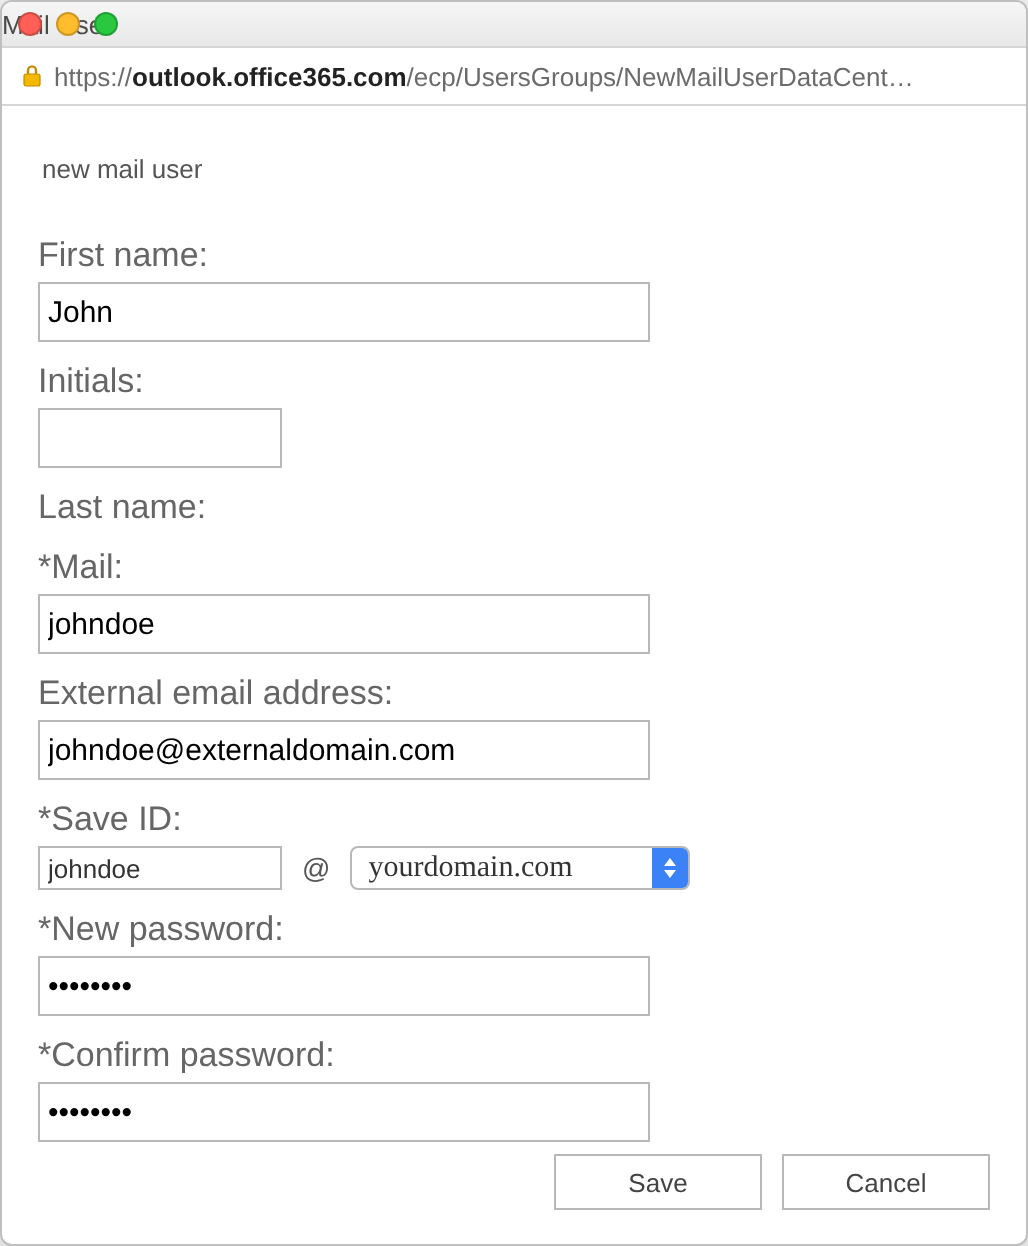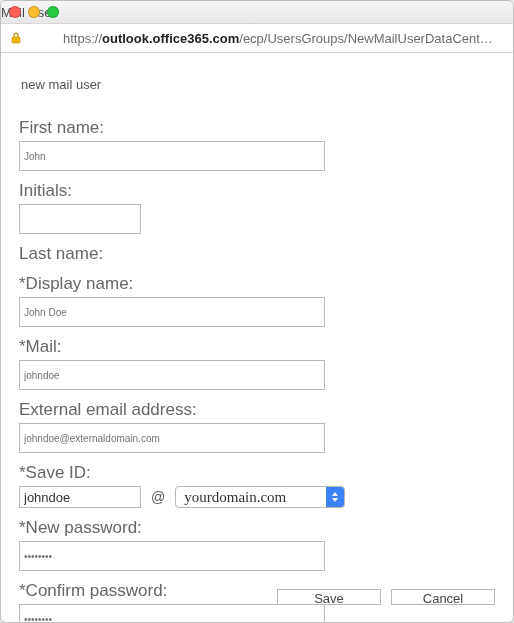--- a/index.html
+++ b/index.html
@@ -57,21 +57,20 @@
     height: 28px;
     border-bottom: 1px solid #d6d6d6;
     display: flex;
     align-items: center;
     padding: 0 8px;
     font-size: 13px;
     color: #6b6b6b;
     background: #fff;
     white-space: nowrap;
     overflow: hidden;
-    gap: 36px;
   }
   .lock-icon {
     display: inline-flex;
     margin-right: 4px;
     flex-shrink: 0;
   }
   .url {
     overflow: hidden;
     text-overflow: ellipsis;
     white-space: nowrap;
@@ -101,24 +100,24 @@
     display: block;
     margin-bottom: 3px;
     color: #666;
     font-size: 17px;
   }
   .text-input {
     width: 306px;
     height: 22px;
     border: 1px solid #b8b8b8;
     box-sizing: border-box;
-    font-size: 10px;
+    font-size: 15px;
     padding: 14px 4px;
     font-family: inherit;
-    color: #737373;
+    color: #000000;
   }
   .user-id-row {
     display: flex;
     align-items: center;
     gap: 10px;
   }
   .user-id-input {
     width: 122px;
     height: 22px;
     border: 1px solid #b8b8b8;
@@ -181,21 +180,21 @@
   }
   .button-row {
     position: absolute;
     bottom: 18px;
     right: 18px;
     display: flex;
     gap: 10px;
   }
   .btn {
     width: 104px;
-    height: 16px;
+    height: 28px;
     border: 1px solid #b8b8b8;
     background: #fff;
     font-size: 13px;
     color: #444;
     font-family: inherit;
     cursor: pointer;
   }
 </style>
 </head>
 <body>
@@ -234,24 +233,20 @@
 
     <div class="field-block">
       <span class="field-label">Initials:</span>
       <input type="text" class="text-input" style="width: 122px;" value="">
     </div>
 
     <div class="field-block">
       <span class="field-label">Last name:</span>
     </div>
 
-    <div class="field-block">
-      <span class="field-label">*Display name:</span>
-      <input type="text" class="text-input" value="John Doe" style="">
-    </div>
 
     <div class="field-block">
       <span class="field-label">*Mail:</span>
       <input type="text" class="text-input" value="johndoe" style="">
     </div>
 
     <div class="field-block">
       <span class="field-label">External email address:</span>
       <input type="text" class="text-input" value="johndoe@externaldomain.com" style="">
     </div>

